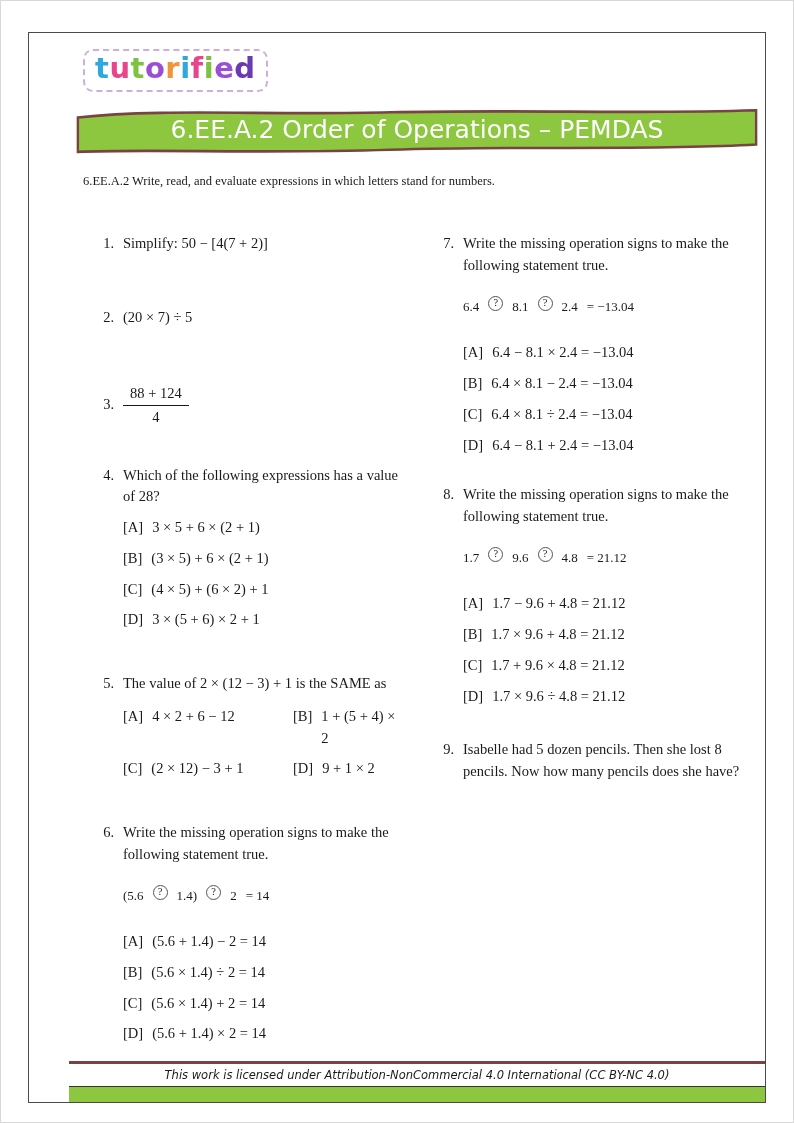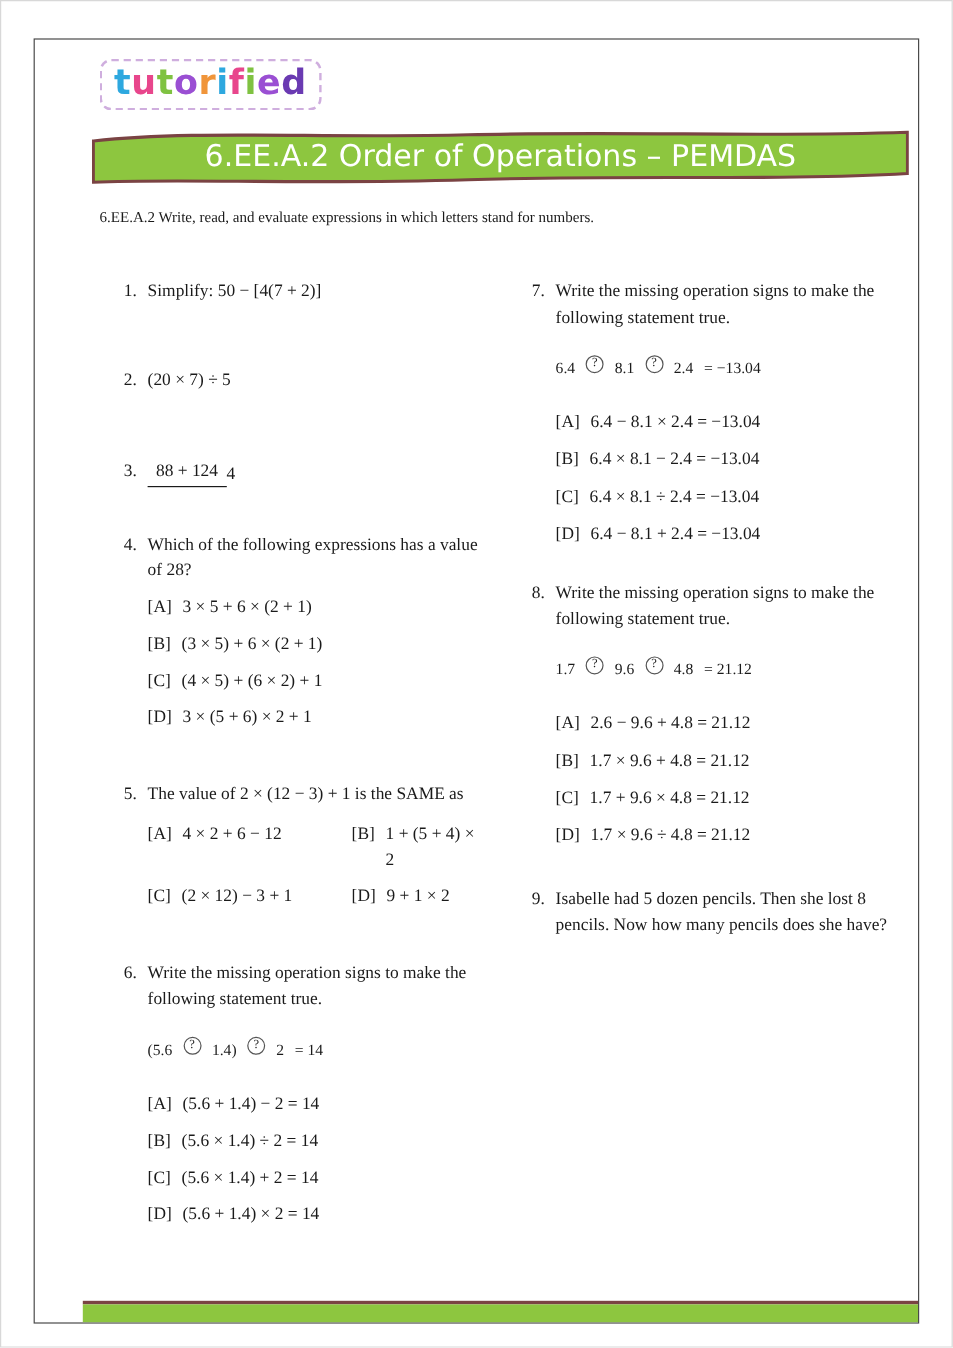--- a/index.html
+++ b/index.html
@@ -52,21 +52,21 @@
     display:inline-flex;width:15px;height:15px;border:1px solid #555;border-radius:50%;
     align-items:center;justify-content:center;font-size:10.5px;line-height:1;
     position:relative;top:-3px;background:#fff;flex-shrink:0;
   }
   .choices{margin-top:2px;}
   .choice{display:flex;margin-top:9px;}
   .choice-label{margin-right:9px;flex-shrink:0;}
   .choices.grid{display:grid;grid-template-columns:158px 1fr;column-gap:12px;row-gap:0;margin-top:2px;}
   .choices.gap-top{margin-top:26px;}
   
-  .fraction{display:inline-flex;flex-direction:row;align-items:center;font-size:14.5px;line-height:1.3;}
+  .fraction{display:inline-flex;flex-direction:column;align-items:center;font-size:14.5px;line-height:1.3;}
   .frac-num{padding:0 7px 2px;border-bottom:1.3px solid var(--ink);}
   .frac-den{padding-top:2px;}
   
   .col-left .question:nth-child(1){margin-bottom:52px;}
   .col-left .question:nth-child(2){margin-bottom:54px;}
   .col-left .question:nth-child(3){margin-bottom:38px;}
   .col-left .question:nth-child(4){margin-bottom:42px;}
   .col-left .question:nth-child(5){margin-bottom:42px;}
   .col-right .question:nth-child(1){margin-bottom:28px;}
   .col-right .question:nth-child(2){margin-bottom:32px;}
@@ -239,21 +239,21 @@
               <span>1.7</span>
               <span class="qcircle">?</span>
               <span>9.6</span>
               <span class="qcircle">?</span>
               <span>4.8</span>
               <span>= 21.12</span>
             </div>
             <div class="choices gap-top">
               <div class="choice">
                 <span class="choice-label">[A]</span>
-                <span class="choice-text">2.6 − 9.6 + 4.8 = 21.12</span>
+                <span class="choice-text">1.7 − 9.6 + 4.8 = 21.12</span>
               </div>
               <div class="choice">
                 <span class="choice-label">[B]</span>
                 <span class="choice-text">1.7 × 9.6 + 4.8 = 21.12</span>
               </div>
               <div class="choice">
                 <span class="choice-label">[C]</span>
                 <span class="choice-text">1.7 + 9.6 × 4.8 = 21.12</span>
               </div>
               <div class="choice">
@@ -267,16 +267,17 @@
           <div class="qnum">9.</div>
           <div class="qbody">
             <div class="qprompt">Isabelle had 5 dozen pencils. Then she lost 8 pencils. Now how many pencils does she have?</div>
           </div>
         </div>
       </div>
   </div>
 
   <div class="footer">
     <div class="footer-rule"></div>
+    <div class="license">This work is licensed under Attribution-NonCommercial 4.0 International (CC BY-NC 4.0)</div>
     <div class="green-bar"></div>
   </div>
 
 </div>
 
 </body></html>

